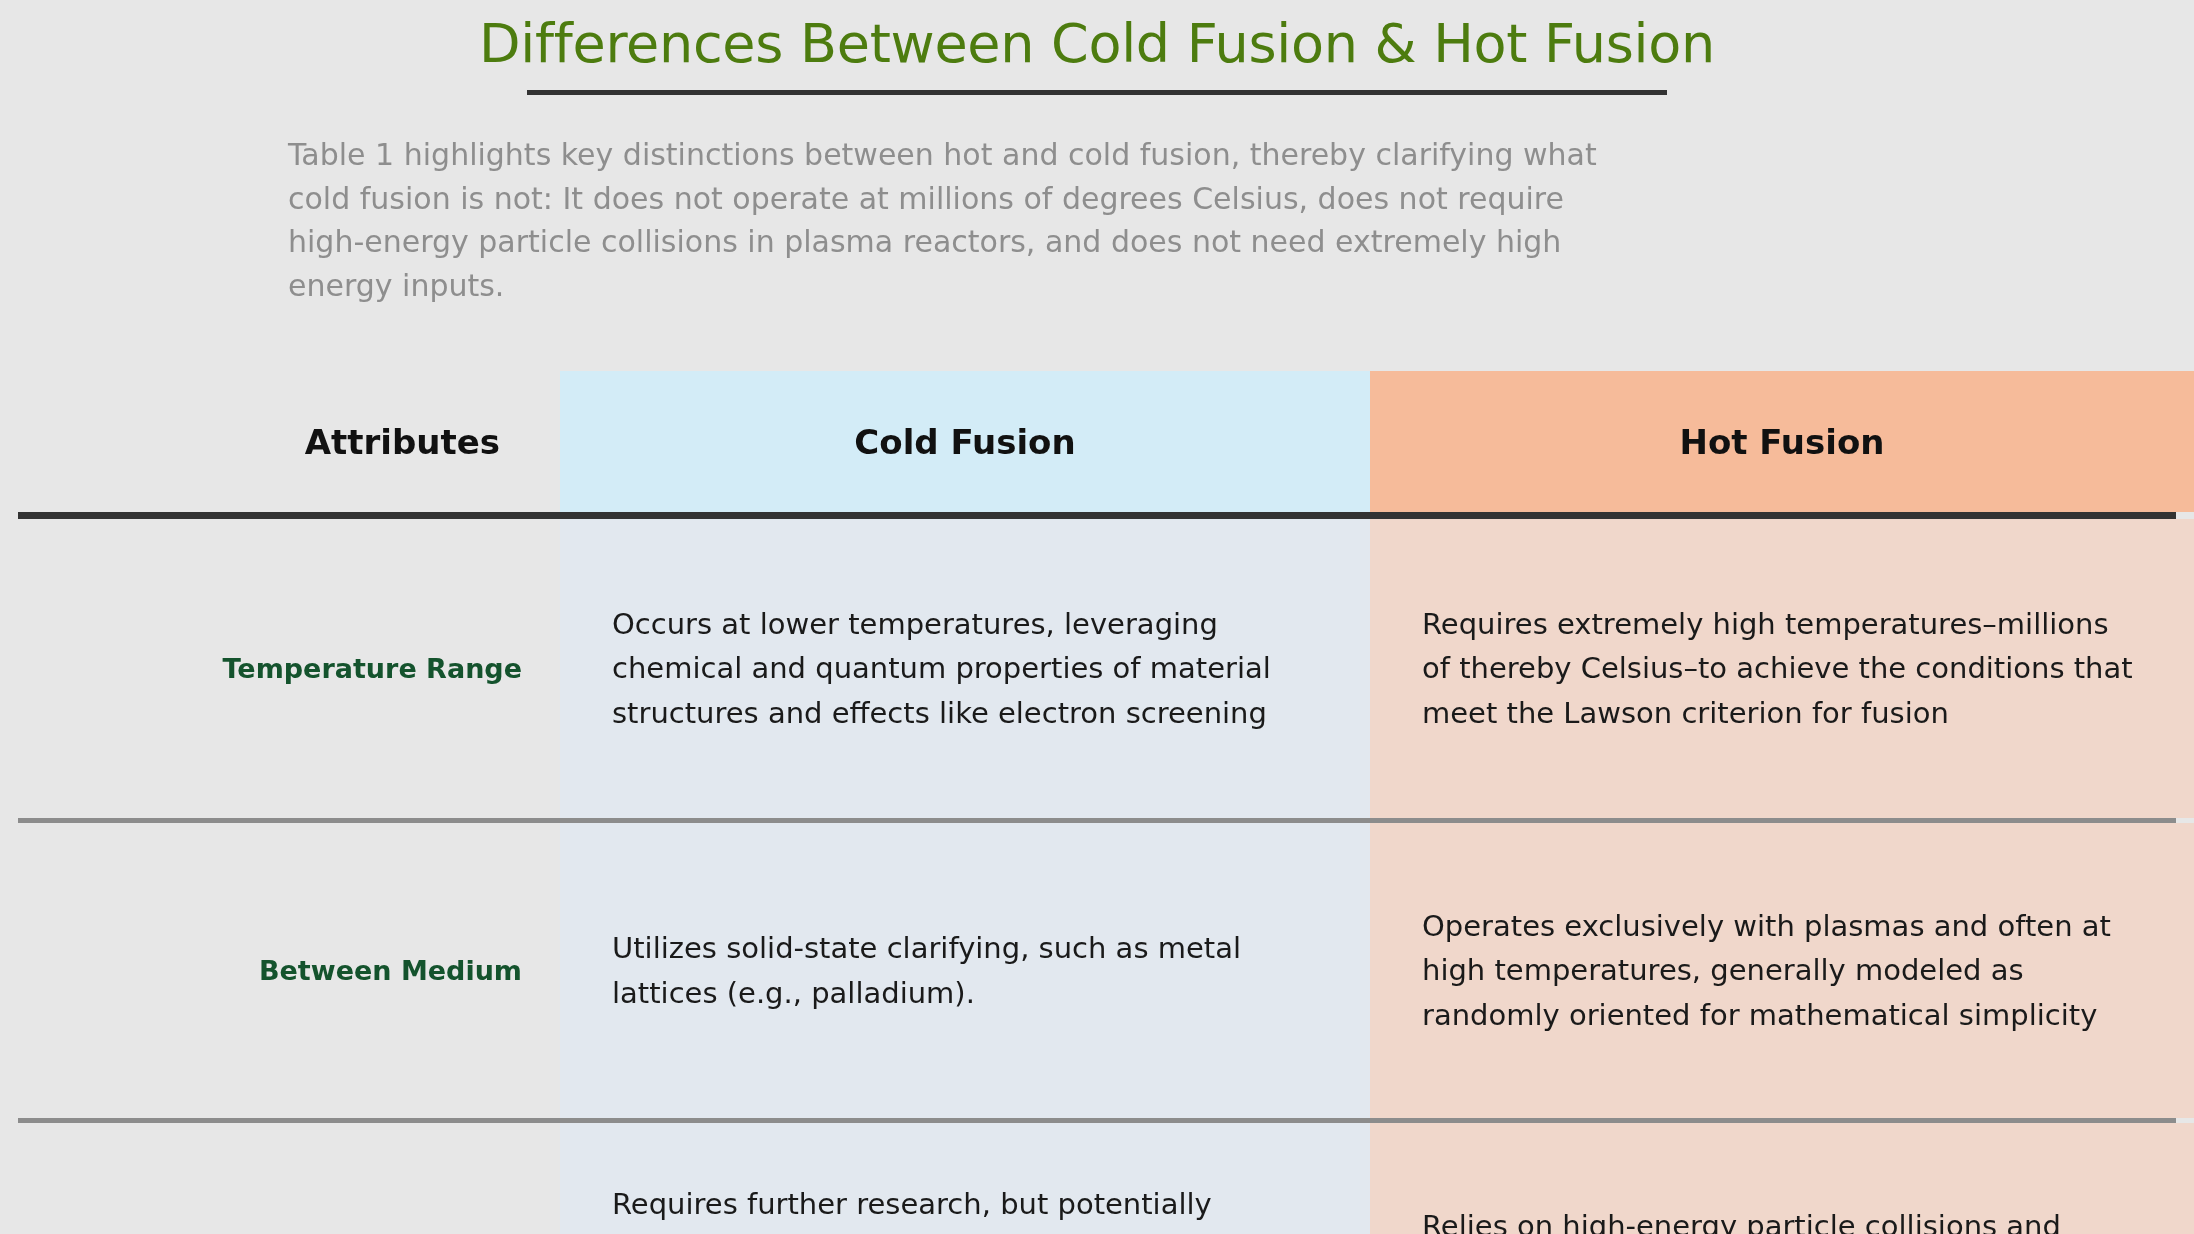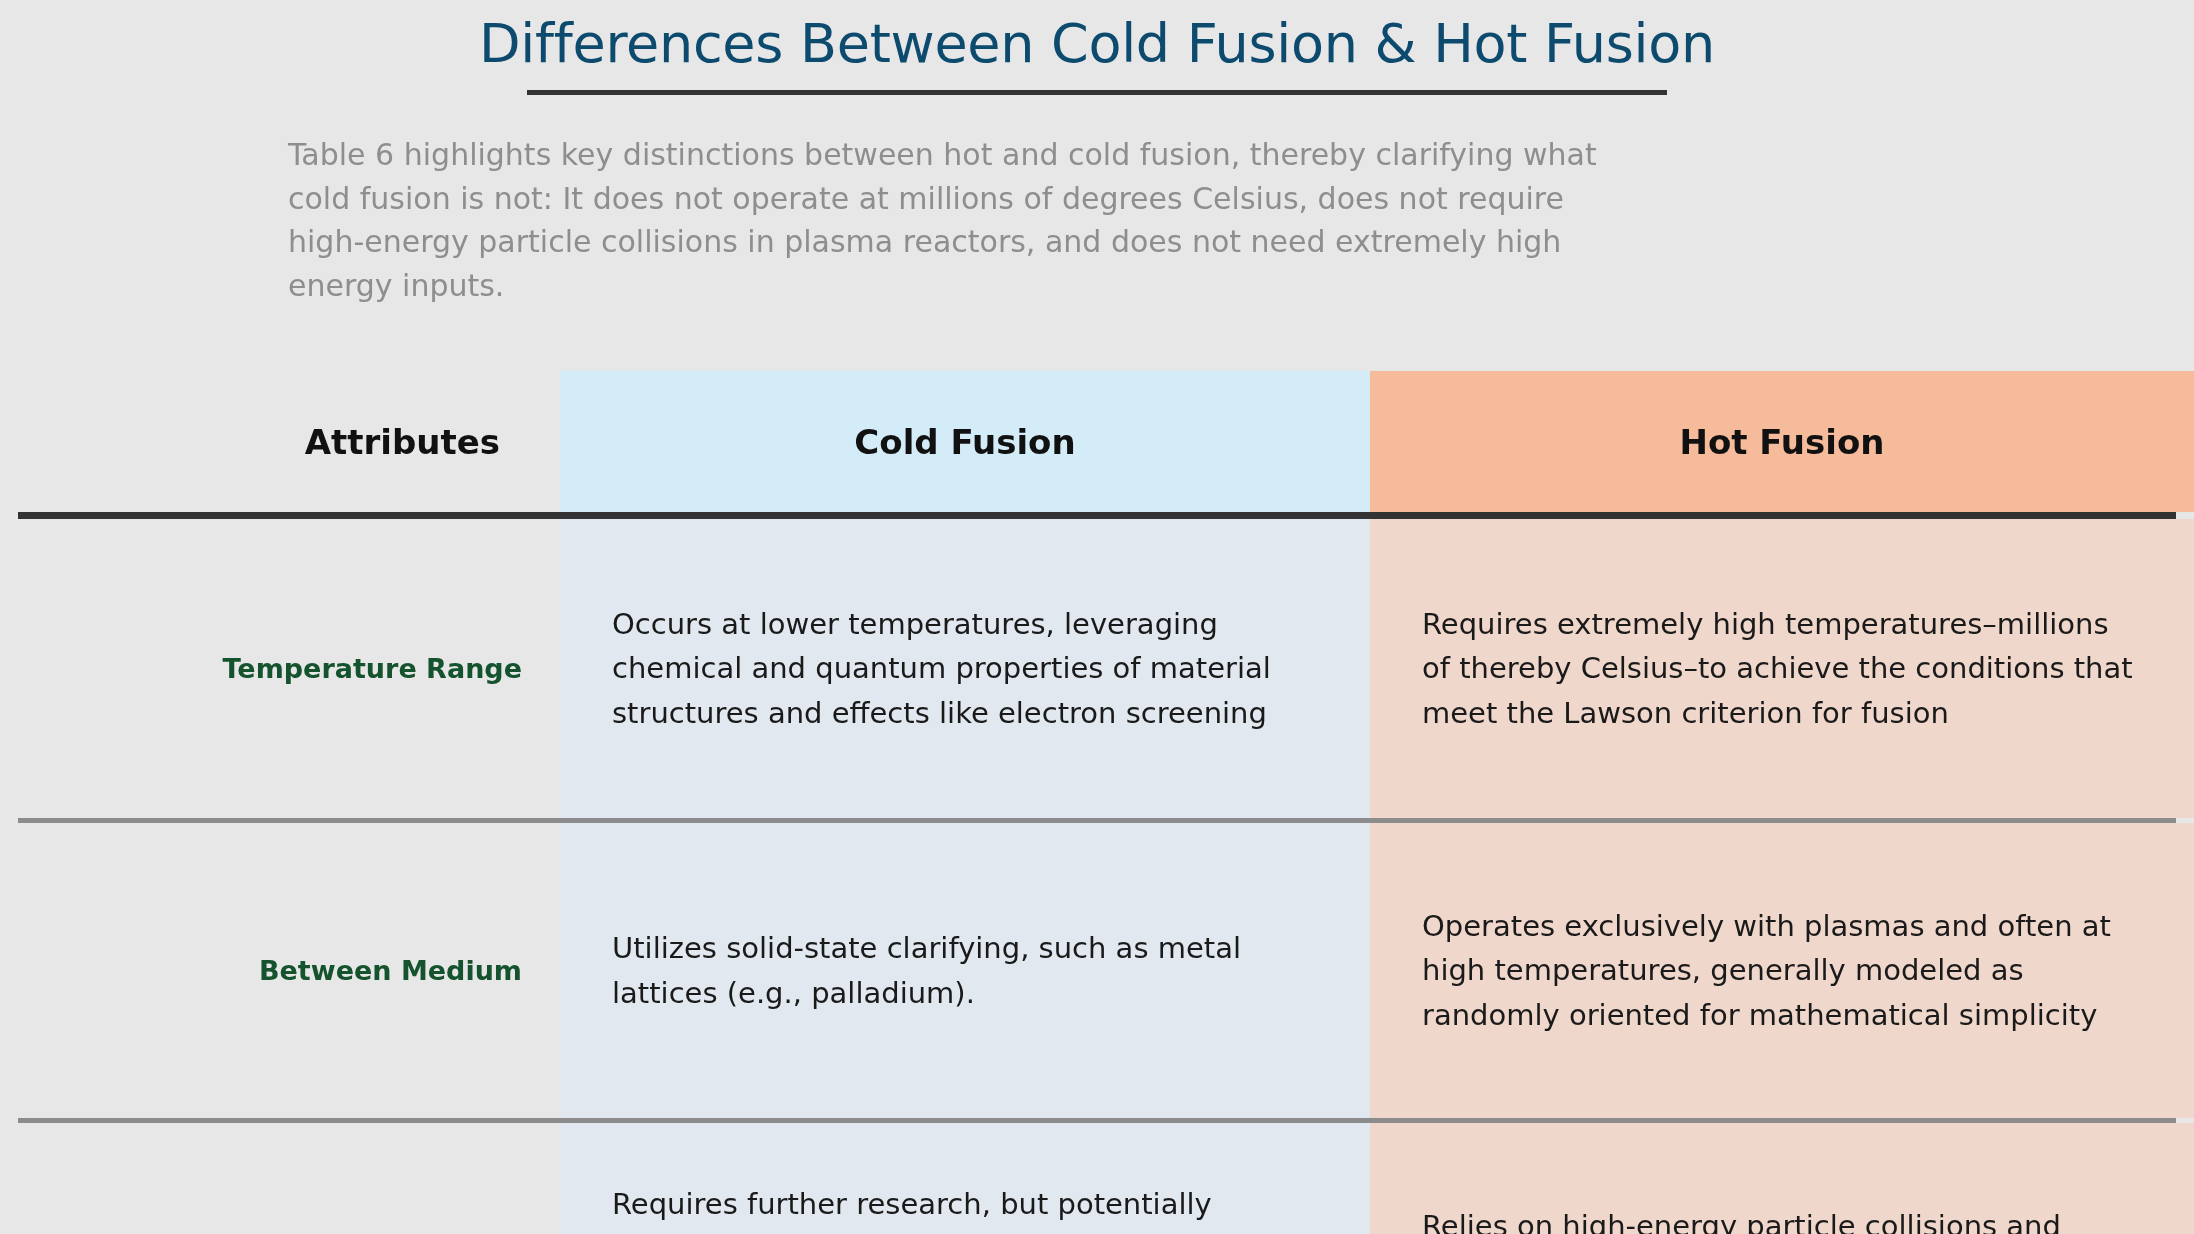--- a/index.html
+++ b/index.html
@@ -25,21 +25,21 @@
 
   
   .title-block {
     padding-top: 14px;
     text-align: center;
   }
   .doc-title {
     font-family: "DejaVu Sans", sans-serif;
     font-size: 54px;
     font-weight: 400;
-    color: #0c4a6e;
+    color: #4d7c0f;
     letter-spacing: -0.3px;
     line-height: 1.12;
     margin: 0;
     padding: 0 0 16px 0;
   }
   .title-rule {
     width: 1140px;
     height: 5px;
     background: #333333;
     margin: 0 auto;
@@ -154,21 +154,21 @@
 </head>
 <body>
 
 <div class="page">
 
   <div class="title-block">
     <h1 class="doc-title">Differences Between Cold Fusion &amp; Hot Fusion</h1>
     <div class="title-rule"></div>
   </div>
 
-  <p class="subtitle">Table 6 highlights key distinctions between hot and cold fusion, thereby clarifying what cold fusion is not: It does not operate at millions of degrees Celsius, does not require high-energy particle collisions in plasma reactors, and does not need extremely high energy inputs.</p>
+  <p class="subtitle">Table 1 highlights key distinctions between hot and cold fusion, thereby clarifying what cold fusion is not: It does not operate at millions of degrees Celsius, does not require high-energy particle collisions in plasma reactors, and does not need extremely high energy inputs.</p>
 
   <div class="table-wrap">
     <table class="cmp">
       <colgroup>
         <col class="c-attr">
         <col class="c-cold">
         <col class="c-hot">
       </colgroup>
 
       <thead>

